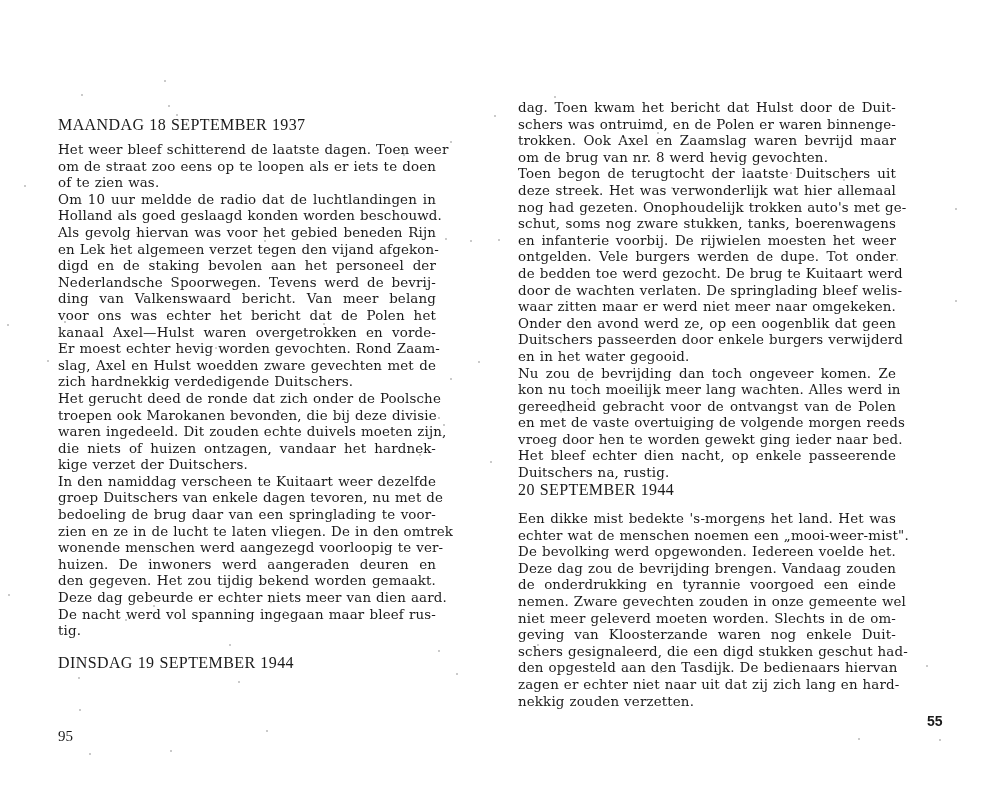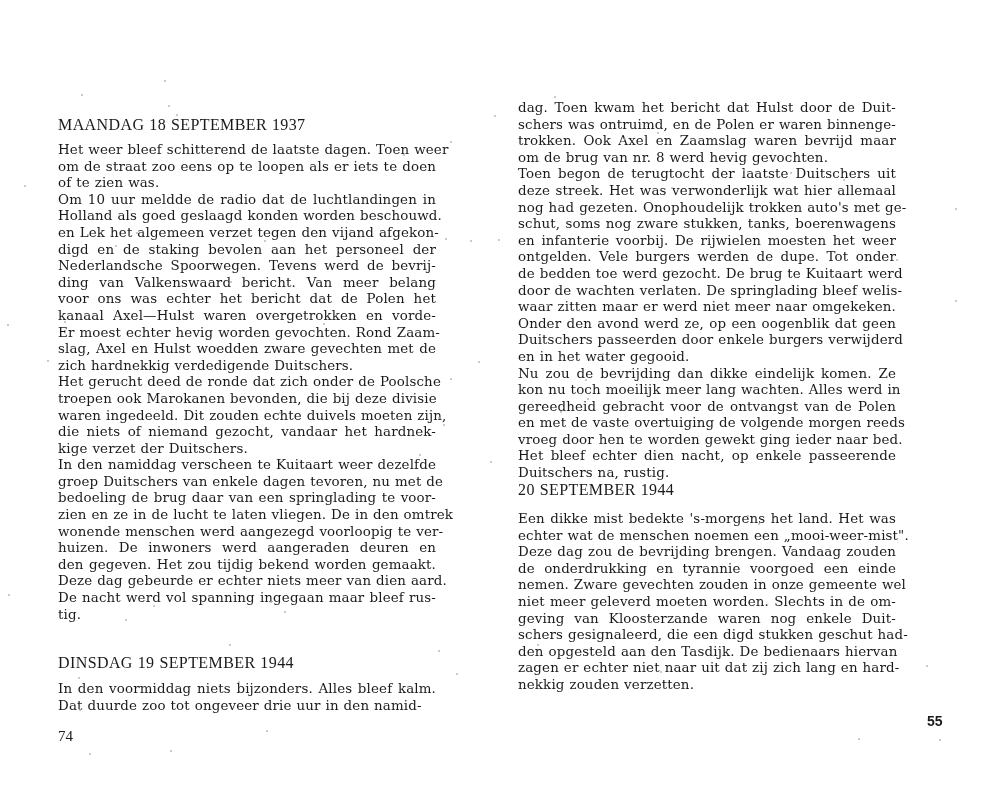--- a/index.html
+++ b/index.html
@@ -72,83 +72,81 @@
 <body>
 
 <div class="page page-left">
   <div class="heading text-block" style="top:117px;">MAANDAG 18 SEPTEMBER 1937</div>
   <div class="text-block" style="top:142px;" id="left-lines-1">
       <span class="line">Het weer bleef schitterend de laatste dagen. Toen weer</span>
       <span class="line">om de straat zoo eens op te loopen als er iets te doen</span>
       <span class="line last">of te zien was.</span>
       <span class="line">Om 10 uur meldde de radio dat de luchtlandingen in</span>
       <span class="line">Holland als goed geslaagd konden worden beschouwd.</span>
+      <span class="line">Als gevolg hiervan was voor het gebied beneden Rijn</span>
       <span class="line">en Lek het algemeen verzet tegen den vijand afgekon-</span>
       <span class="line">digd en de staking bevolen aan het personeel der</span>
       <span class="line">Nederlandsche Spoorwegen. Tevens werd de bevrij-</span>
       <span class="line">ding van Valkenswaard bericht. Van meer belang</span>
       <span class="line">voor ons was echter het bericht dat de Polen het</span>
       <span class="line">kanaal Axel—Hulst waren overgetrokken en vorde-</span>
       <span class="line">Er moest echter hevig worden gevochten. Rond Zaam-</span>
       <span class="line">slag, Axel en Hulst woedden zware gevechten met de</span>
       <span class="line last">zich hardnekkig verdedigende Duitschers.</span>
       <span class="line">Het gerucht deed de ronde dat zich onder de Poolsche</span>
       <span class="line">troepen ook Marokanen bevonden, die bij deze divisie</span>
       <span class="line">waren ingedeeld. Dit zouden echte duivels moeten zijn,</span>
-      <span class="line">die niets of niemand gezocht, vandaar het hardnek-</span>
+      <span class="line">die niets of huizen ontzagen, vandaar het hardnek-</span>
       <span class="line last">kige verzet der Duitschers.</span>
       <span class="line">In den namiddag verscheen te Kuitaart weer dezelfde</span>
       <span class="line">groep Duitschers van enkele dagen tevoren, nu met de</span>
       <span class="line">bedoeling de brug daar van een springlading te voor-</span>
       <span class="line">zien en ze in de lucht te laten vliegen. De in den omtrek</span>
       <span class="line">wonende menschen werd aangezegd voorloopig te ver-</span>
       <span class="line">huizen. De inwoners werd aangeraden deuren en</span>
       <span class="line">den gegeven. Het zou tijdig bekend worden gemaakt.</span>
       <span class="line">Deze dag gebeurde er echter niets meer van dien aard.</span>
       <span class="line">De nacht werd vol spanning ingegaan maar bleef rus-</span>
       <span class="line last">tig.</span>
     </div>
   <div class="heading text-block" style="top:655px;">DINSDAG 19 SEPTEMBER 1944</div>
-  <div class="text-block" style="top:681px;" id="left-lines-2">
-      <span class="line">In den voormiddag niets bijzonders. Alles bleef kalm.</span>
-      <span class="line last">Dat duurde zoo tot ongeveer drie uur in den namid-</span>
-    </div>
-  <div class="page-number">74</div>
+  <div class="page-number">95</div>
 </div>
 
 <div class="page page-right">
   <div class="text-block" style="top:100px;" id="right-lines-1">
       <span class="line">dag. Toen kwam het bericht dat Hulst door de Duit-</span>
       <span class="line">schers was ontruimd, en de Polen er waren binnenge-</span>
       <span class="line">trokken. Ook Axel en Zaamslag waren bevrijd maar</span>
       <span class="line last">om de brug van nr. 8 werd hevig gevochten.</span>
       <span class="line">Toen begon de terugtocht der laatste Duitschers uit</span>
       <span class="line">deze streek. Het was verwonderlijk wat hier allemaal</span>
       <span class="line">nog had gezeten. Onophoudelijk trokken auto's met ge-</span>
       <span class="line">schut, soms nog zware stukken, tanks, boerenwagens</span>
       <span class="line">en infanterie voorbij. De rijwielen moesten het weer</span>
       <span class="line">ontgelden. Vele burgers werden de dupe. Tot onder</span>
       <span class="line">de bedden toe werd gezocht. De brug te Kuitaart werd</span>
       <span class="line">door de wachten verlaten. De springlading bleef welis-</span>
       <span class="line">waar zitten maar er werd niet meer naar omgekeken.</span>
       <span class="line">Onder den avond werd ze, op een oogenblik dat geen</span>
       <span class="line">Duitschers passeerden door enkele burgers verwijderd</span>
       <span class="line last">en in het water gegooid.</span>
-      <span class="line">Nu zou de bevrijding dan dikke eindelijk komen. Ze</span>
+      <span class="line">Nu zou de bevrijding dan toch ongeveer komen. Ze</span>
       <span class="line">kon nu toch moeilijk meer lang wachten. Alles werd in</span>
       <span class="line">gereedheid gebracht voor de ontvangst van de Polen</span>
       <span class="line">en met de vaste overtuiging de volgende morgen reeds</span>
       <span class="line">vroeg door hen te worden gewekt ging ieder naar bed.</span>
       <span class="line">Het bleef echter dien nacht, op enkele passeerende</span>
       <span class="line last">Duitschers na, rustig.</span>
     </div>
   <div class="heading text-block" style="top:482px;">20 SEPTEMBER 1944</div>
   <div class="text-block" style="top:511px;" id="right-lines-2">
       <span class="line">Een dikke mist bedekte 's-morgens het land. Het was</span>
       <span class="line">echter wat de menschen noemen een „mooi-weer-mist".</span>
+      <span class="line">De bevolking werd opgewonden. Iedereen voelde het.</span>
       <span class="line">Deze dag zou de bevrijding brengen. Vandaag zouden</span>
       <span class="line">de onderdrukking en tyrannie voorgoed een einde</span>
       <span class="line">nemen. Zware gevechten zouden in onze gemeente wel</span>
       <span class="line">niet meer geleverd moeten worden. Slechts in de om-</span>
       <span class="line">geving van Kloosterzande waren nog enkele Duit-</span>
       <span class="line">schers gesignaleerd, die een digd stukken geschut had-</span>
       <span class="line">den opgesteld aan den Tasdijk. De bedienaars hiervan</span>
       <span class="line">zagen er echter niet naar uit dat zij zich lang en hard-</span>
       <span class="line last">nekkig zouden verzetten.</span>
     </div>

